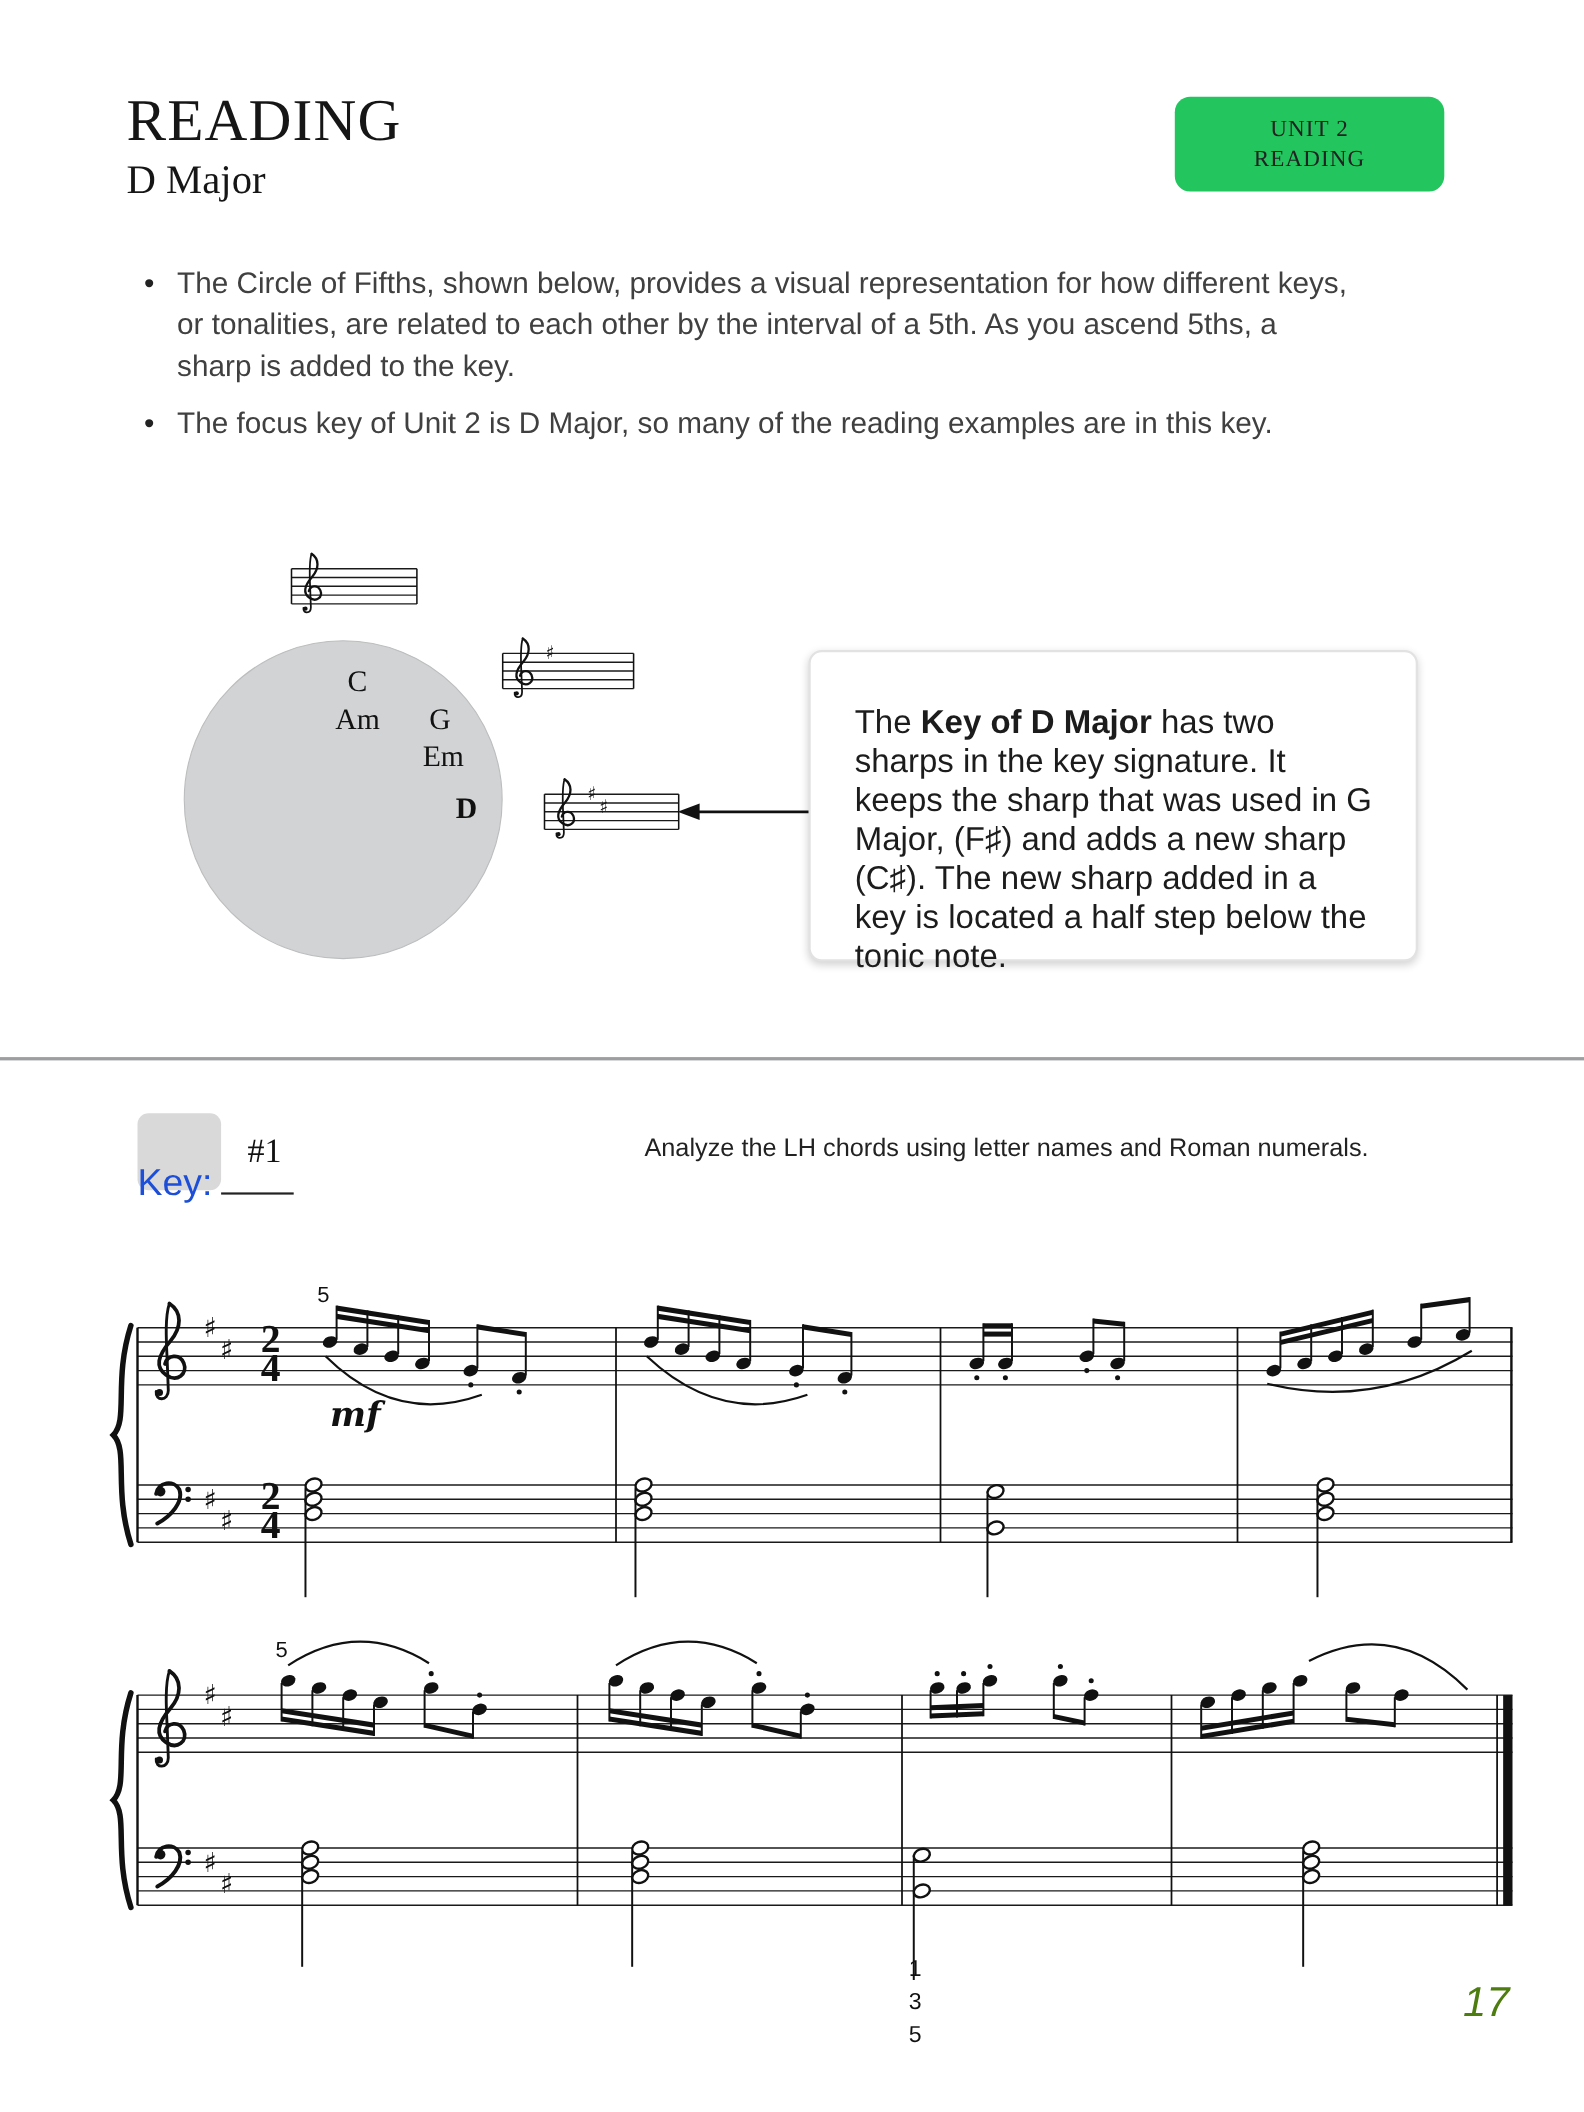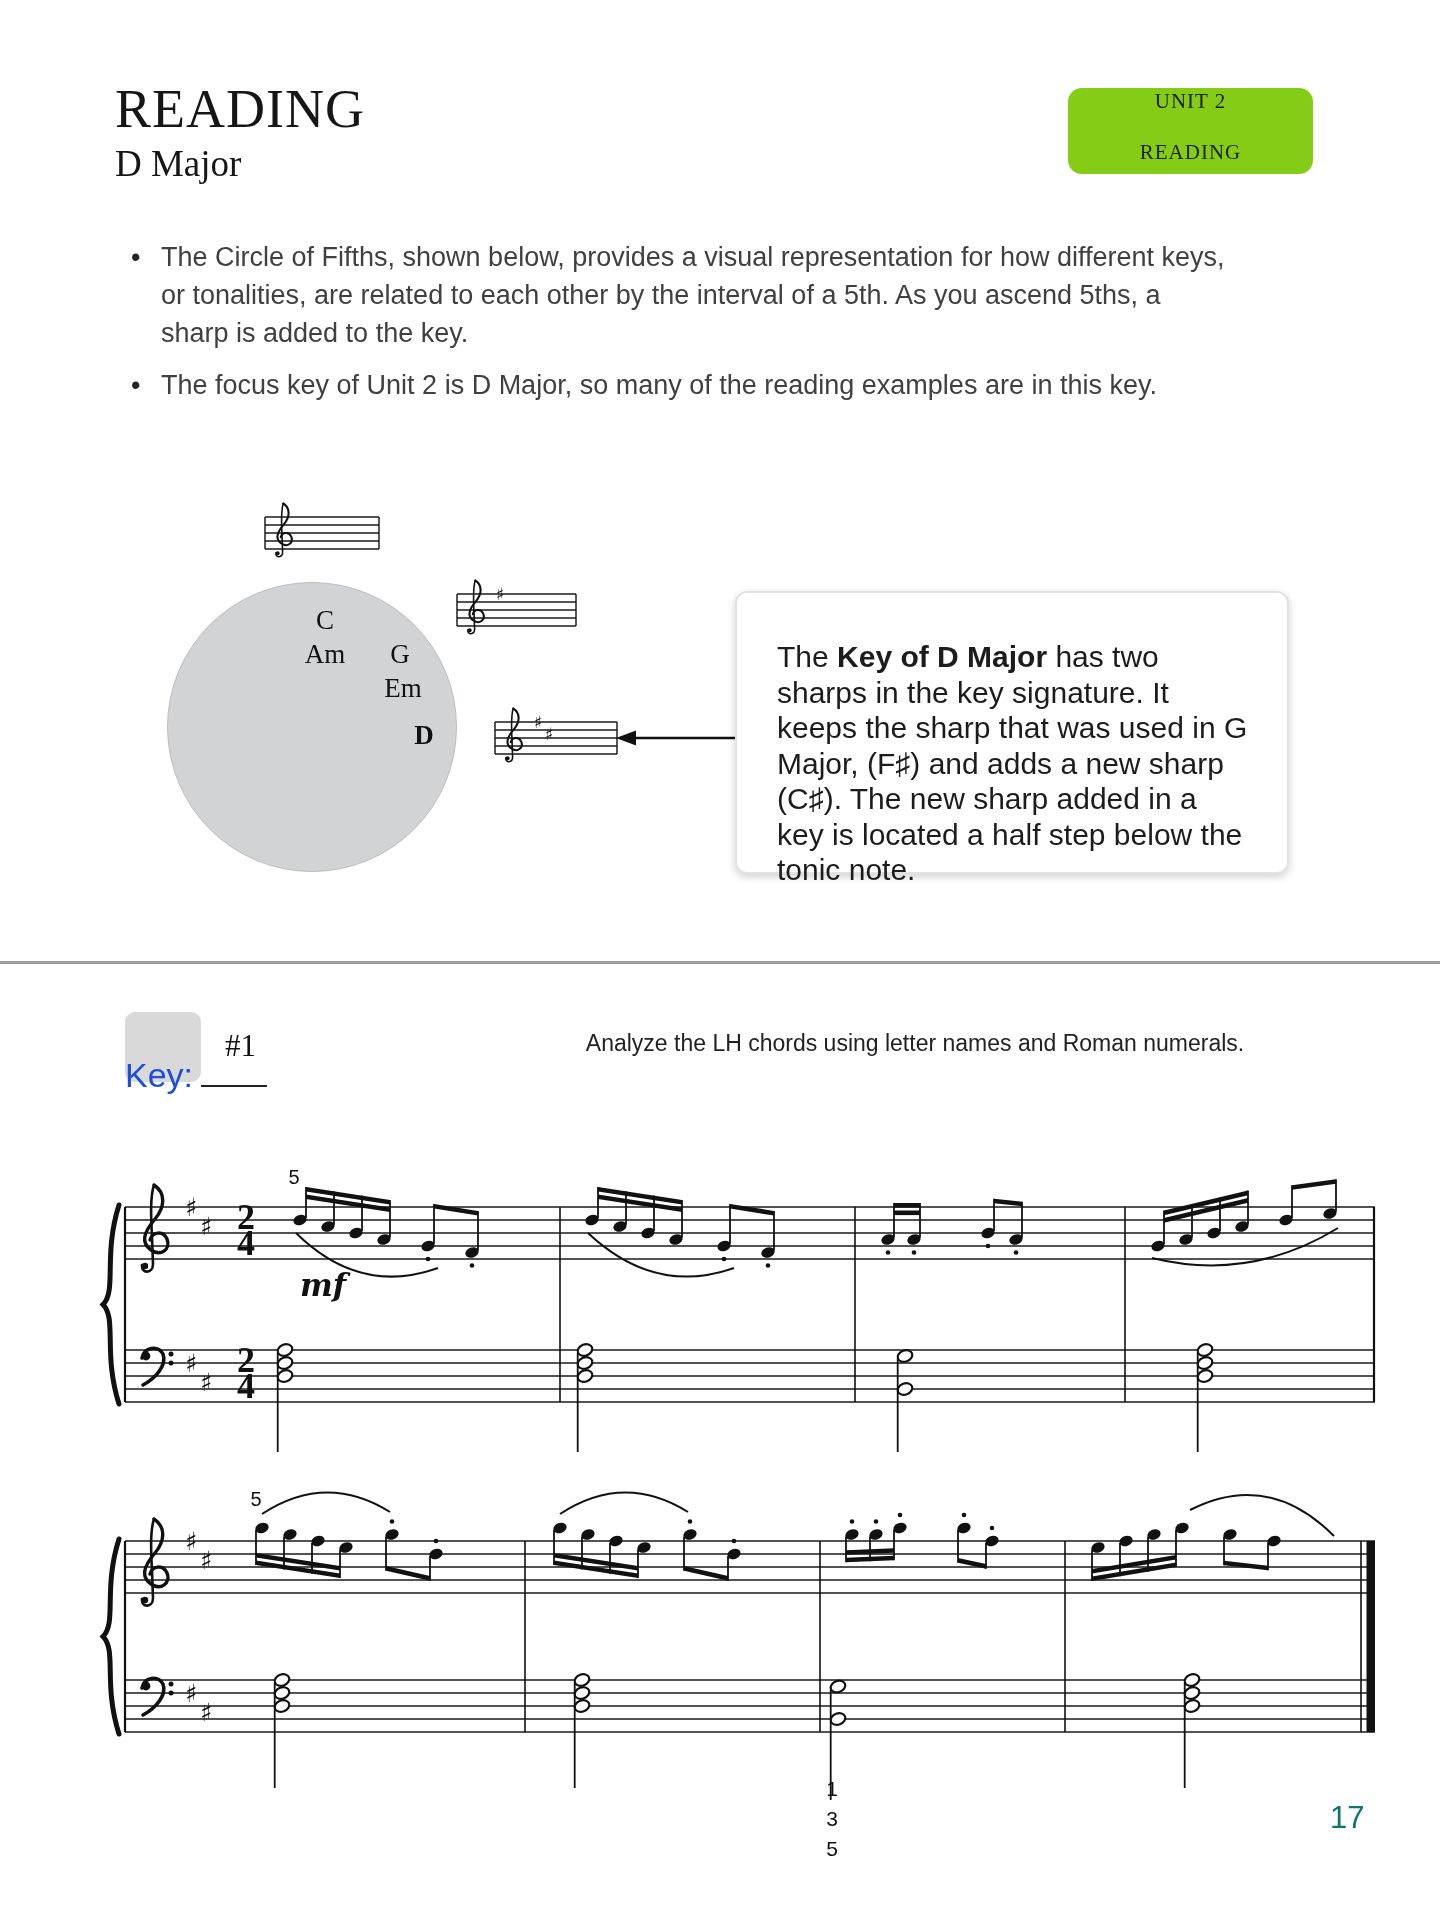--- a/index.html
+++ b/index.html
@@ -2,43 +2,43 @@
 <html><head>
 <meta charset="utf-8">
 <style>
   html,body{margin:0;padding:0;background:#f0f0f0;}
   .page{position:relative;width:1440px;height:1920px;background:#ffffff;
         font-family:"Liberation Sans",sans-serif;color:#1a1a1a;overflow:hidden;margin:0 auto;}
   .abs{position:absolute;}
   .title{font-family:"Liberation Serif","DejaVu Serif",serif;font-size:54px;font-weight:500;
          letter-spacing:1px;color:#161616;}
   .subtitle{font-family:"Liberation Serif","DejaVu Serif",serif;font-size:37px;color:#161616;}
-  .badge{left:1068px;top:88px;width:245px;height:86px;background:#84cc16;border-radius:14px;
-         display:flex;flex-direction:column;align-items:center;gap:24px;}
+  .badge{left:1068px;top:88px;width:245px;height:86px;background:#22c55e;border-radius:14px;
+         display:flex;flex-direction:column;align-items:center;justify-content:center;}
   .badge div{font-family:"Liberation Serif","DejaVu Serif",serif;font-size:21px;letter-spacing:1px;color:#222;line-height:27px;}
   .bullet-row{display:flex;}
   .bullet-dot{font-size:27px;line-height:38px;width:30px;color:#222;}
   .bullet-text{font-size:27px;line-height:38px;color:#404040;}
   .circle{left:167px;top:582px;width:290px;height:290px;border-radius:50%;
           background:#d2d3d4;border:1px solid #bcbdbe;box-sizing:border-box;}
   .ckey{font-family:"Liberation Serif","DejaVu Serif",serif;font-size:27px;color:#111;
         transform:translate(-50%,-50%);white-space:nowrap;}
   .ckey.bold{font-weight:bold;}
   .callout{left:735px;top:591px;width:554px;height:283px;background:#fff;border:2px solid #e2e2e2;
            border-radius:12px;box-shadow:0 3px 8px rgba(0,0,0,0.18);box-sizing:border-box;
            padding:46px 38px 0 40px;}
   .callout p{margin:0;font-size:30px;line-height:35.5px;color:#1c1c1c;}
   .callout b{font-weight:bold;}
   .divider{left:0;top:961px;width:1440px;height:3px;background:#9c9ea0;}
   .graybox{left:125px;top:1012px;width:76px;height:70px;background:#d9d9d9;border-radius:10px;}
   .exnum{left:225px;top:1028px;font-family:"Liberation Serif","DejaVu Serif",serif;font-size:31px;color:#111;}
   .instr{left:415px;top:1030px;width:1000px;text-align:center;font-size:23px;color:#222;}
   .keylabel{left:125px;top:1056px;font-size:34px;color:#1d4ed8;}
   .keyblank{display:inline-block;width:66px;height:24px;border-bottom:2.5px solid #222;margin-left:8px;}
-  .pagenum{left:1330px;top:1800px;font-size:31px;color:#0f766e;}
+  .pagenum{left:1330px;top:1800px;font-size:38px;color:#4d7c0f;font-style:italic;}
   svg text{user-select:none;}
 </style>
 </head>
 <body>
 
 <div class="page">
 
   <div class="abs title" style="left:115px;top:78px;">READING</div>
   <div class="abs subtitle" style="left:115px;top:142px;">D Major</div>
   <div class="abs badge">

